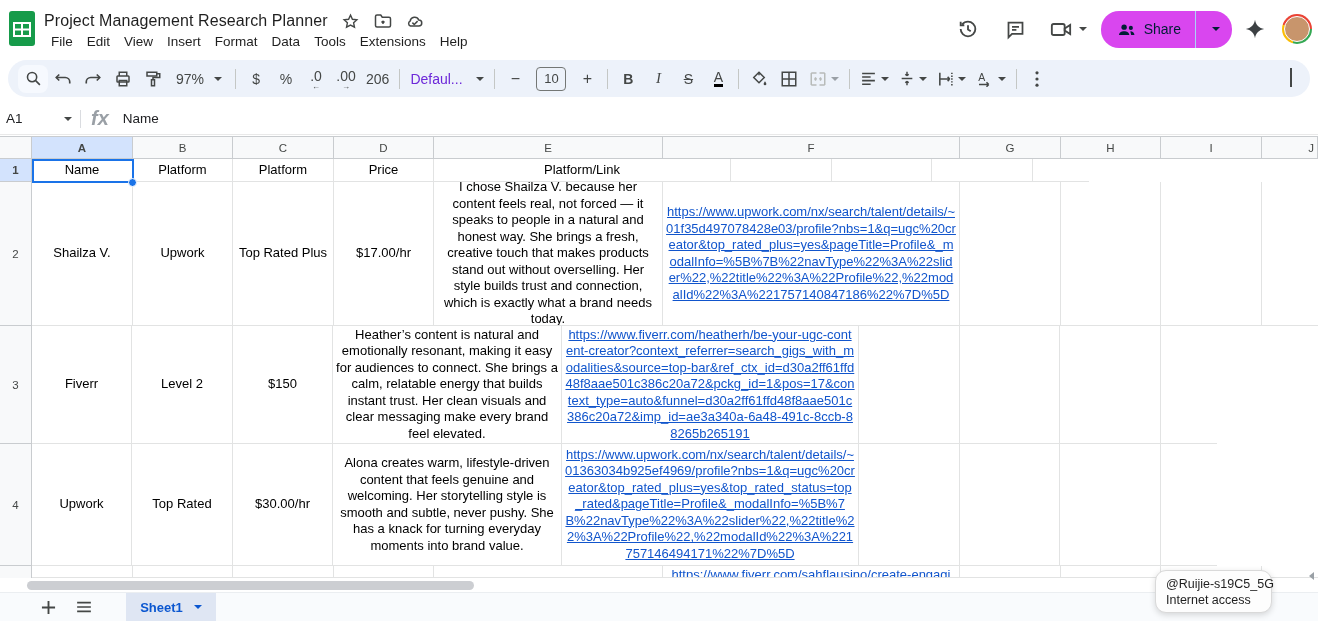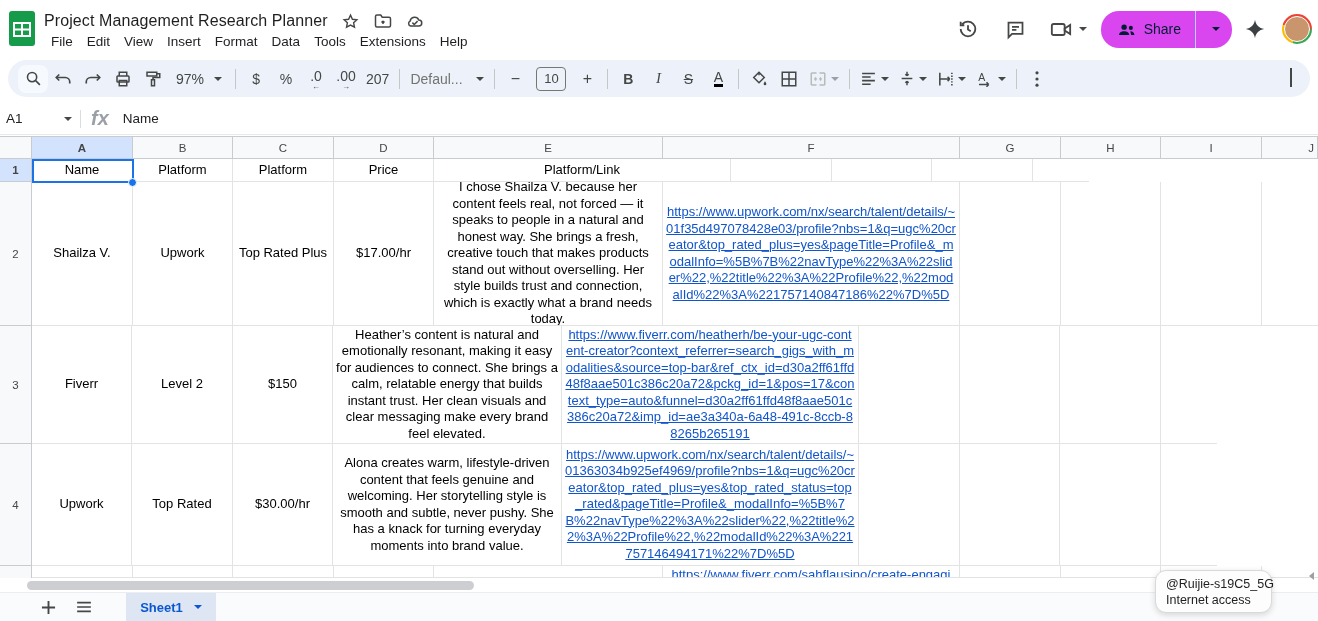--- a/index.html
+++ b/index.html
@@ -28,21 +28,21 @@
   .avatar-inner { width:26px; height:26px; border-radius:50%; background:#c8956c; border:1px solid #fff; }
 
   
   .toolbar-wrap { position:absolute; top:60px; left:8px; width:1302px; height:37px; background:#edf2fa; border-radius:19px; display:flex; align-items:center; padding:0 10px; }
   .tgroup { display:flex; align-items:center; }
   .tbtn { height:28px; min-width:30px; padding:0 5px; display:flex; align-items:center; justify-content:center; border-radius:4px; color:#444746; }
   .tbtn.hl { background:#f6f9fe; border-radius:8px; }
   .tsep { width:1px; height:20px; background:#c4c7c5; margin:0 5px; }
   .ttext { font-size:14px; color:#444746; }
   .zoom-box { display:flex; align-items:center; gap:6px; padding:0 8px; }
-  .fontname { width:62px; overflow:hidden; white-space:nowrap; font-size:14px; color:#737373; text-align:left; }
+  .fontname { width:62px; overflow:hidden; white-space:nowrap; font-size:14px; color:#6d28d9; text-align:left; }
   .sizebox { width:30px; height:24px; border:1px solid #747775; border-radius:4px; display:flex; align-items:center; justify-content:center; font-size:13px; color:#444746; margin:0 6px; }
   .b-bold { font-weight:700; font-size:14px; }
   .b-italic { font-style:italic; font-family:"Liberation Serif","DejaVu Serif",serif; font-size:15px; }
   .b-strike { text-decoration:line-through; font-size:14px; }
   .b-color { font-size:14px; border-bottom:3px solid #000; line-height:14px; padding-bottom:0; }
   .dd { width:0; height:0; border-left:4px solid transparent; border-right:4px solid transparent; border-top:4.5px solid #444746; margin-left:4px; }
   .dd.gray { border-top-color:#9aa0a6; }
   .collapse-btn { position:absolute; right:12px; top:70px; width:16px; height:16px; }
   .chev-up { width:9px; height:9px; border-left:2px solid #444746; border-top:2px solid #444746; transform:rotate(45deg) translate(2px,2px); }
   .tiny-arrow { font-size:8px; line-height:6px; display:block; color:#444746; }
@@ -229,21 +229,21 @@
             <span class="ttext">.0</span>
             <span class="tiny-arrow">←</span>
           </span>
       </span>
       <span class="tbtn">
         <span class="decwrap">
             <span class="ttext">.00</span>
             <span class="tiny-arrow">→</span>
           </span>
       </span>
-      <span class="tbtn ttext">207</span>
+      <span class="tbtn ttext">206</span>
     </div>
     <span class="tsep"></span>
     <div class="tgroup">
       <span class="tbtn">
         <span class="fontname">Defaul...</span>
         <span class="dd"></span>
       </span>
     </div>
     <span class="tsep"></span>
     <div class="tgroup">

